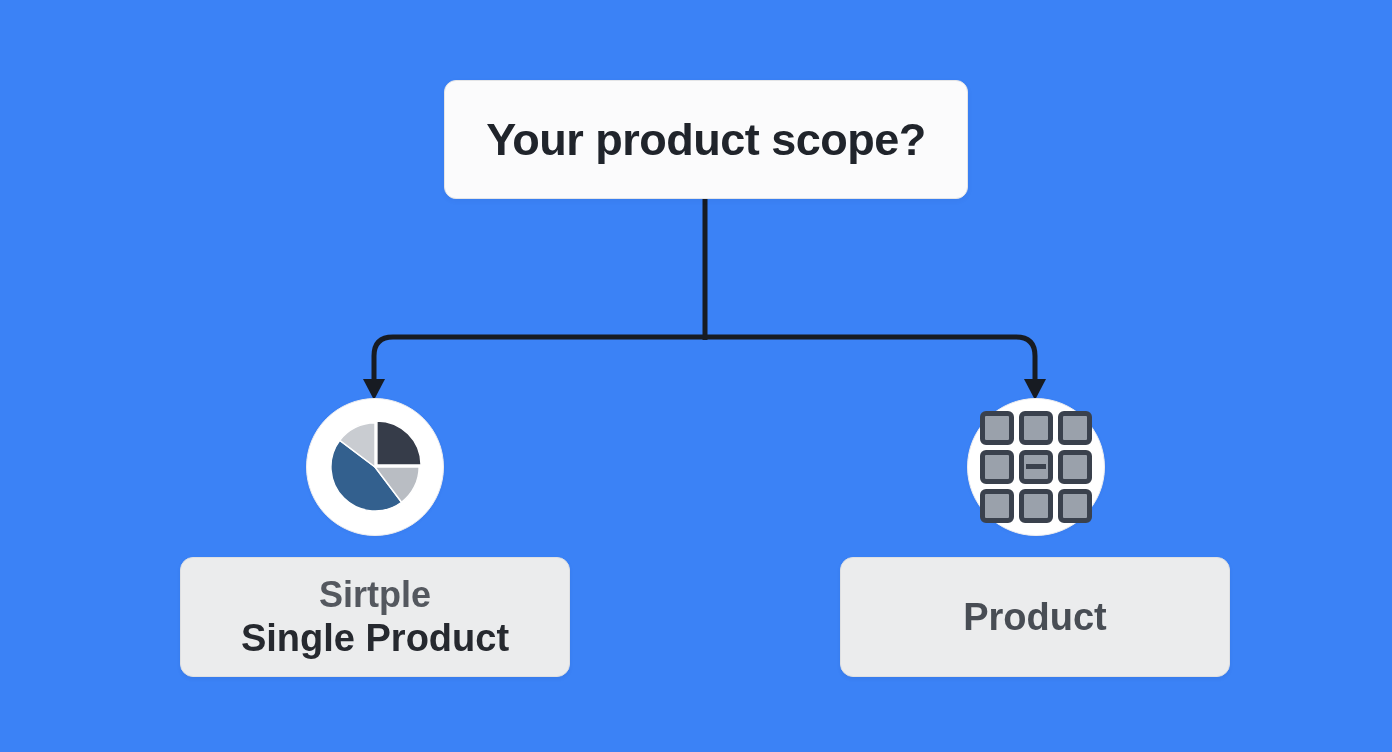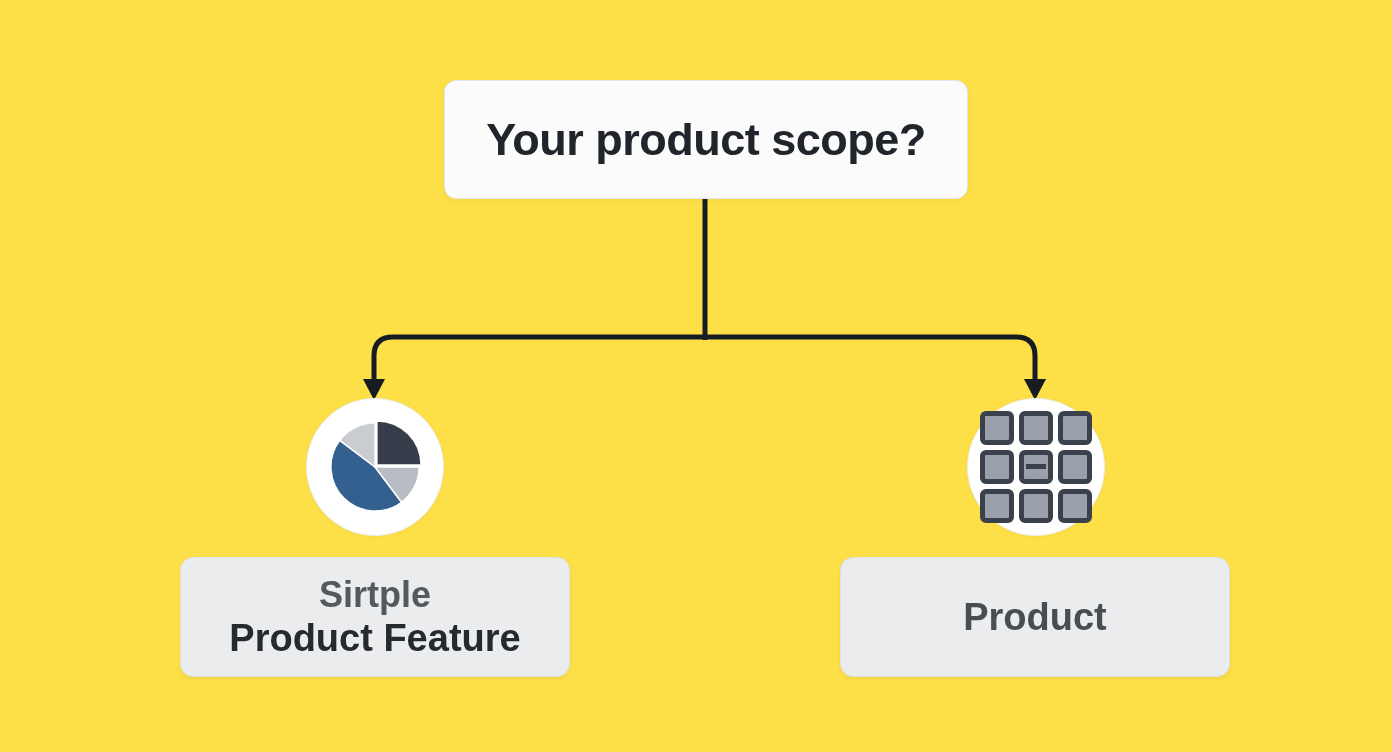--- a/index.html
+++ b/index.html
@@ -5,21 +5,21 @@
   html, body {
     margin: 0;
     padding: 0;
     background: #ffffff;
     font-family: "Liberation Sans", "DejaVu Sans", sans-serif;
   }
   .canvas {
     position: relative;
     width: 1392px;
     height: 752px;
-    background: #fde047;
+    background: #3b82f6;
     overflow: hidden;
   }
   .connectors {
     position: absolute;
     left: 0; top: 0;
     width: 1392px; height: 752px;
     pointer-events: none;
   }
   
   .root-box {
@@ -134,20 +134,20 @@
         </div>
       <div class="grid-cell"></div>
       <div class="grid-cell"></div>
       <div class="grid-cell"></div>
       <div class="grid-cell"></div>
     </div>
   </div>
 
   <div class="option-box left-box">
     <span class="line1-muted">Sirtple</span>
-    <span class="line2-strong">Product Feature</span>
+    <span class="line2-strong">Single Product</span>
   </div>
 
   <div class="option-box right-box">
     <span class="line-semi">Product</span>
   </div>
 
 </div>
 
 </body></html>

